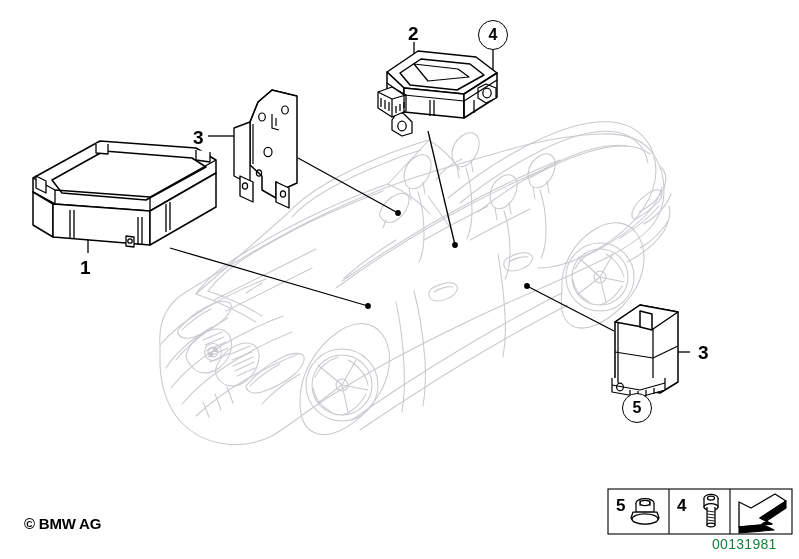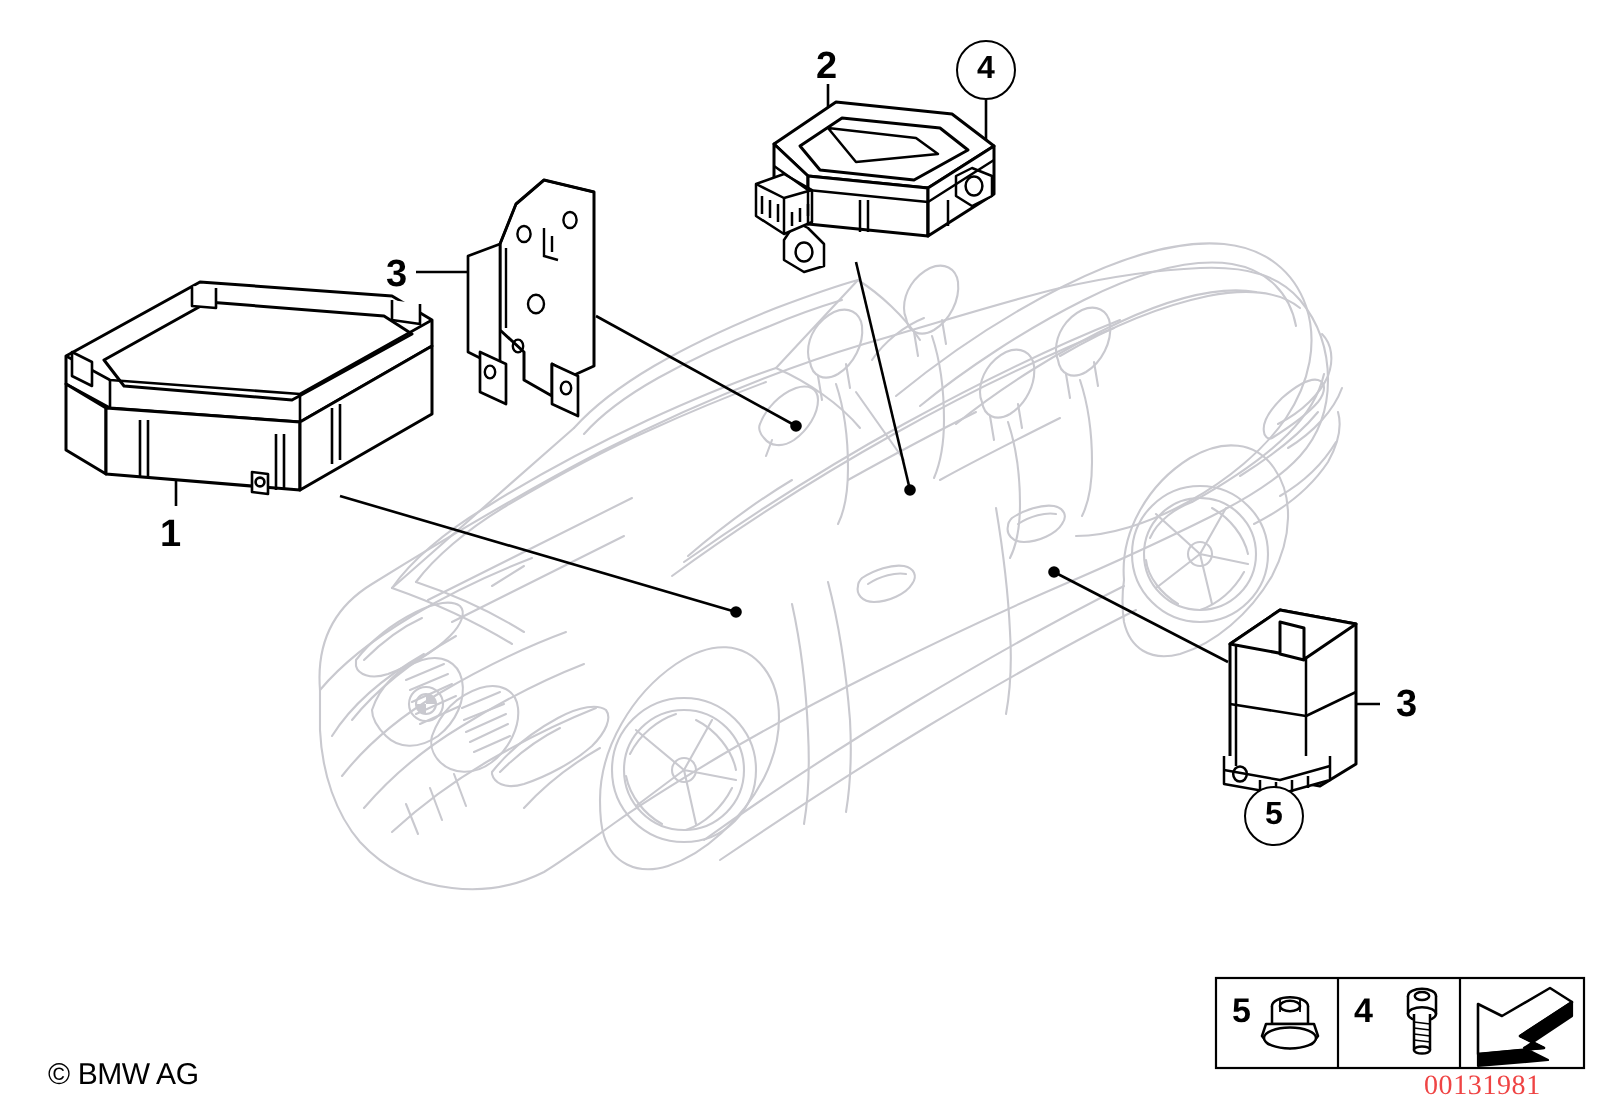--- a/index.html
+++ b/index.html
@@ -45,35 +45,35 @@
     justify-content: center;
     font-family: "Liberation Sans", sans-serif;
     font-weight: bold;
     font-size: 16px;
     color: #000;
     box-sizing: border-box;
   }
   #copyright {
     position: absolute;
     left: 24px;
-    top: 529px;
+    top: 515px;
     font-family: "Liberation Sans", sans-serif;
-    font-weight: normal;
+    font-weight: bold;
     font-size: 15px;
     letter-spacing: -0.2px;
     color: #000;
     white-space: nowrap;
   }
   #drawing-number {
     position: absolute;
     left: 712px;
     top: 536px;
-    font-family: Liberation Serif, serif;
+    font-family: Liberation Sans, sans-serif;
     font-size: 14px;
-    color: #ef4444;
+    color: #15803d;
     letter-spacing: 0.3px;
     white-space: nowrap;
   }
   .legend-cell-num {
     position: absolute;
     font-family: "Liberation Sans", sans-serif;
     font-weight: bold;
     font-size: 17px;
     color: #000;
   }

